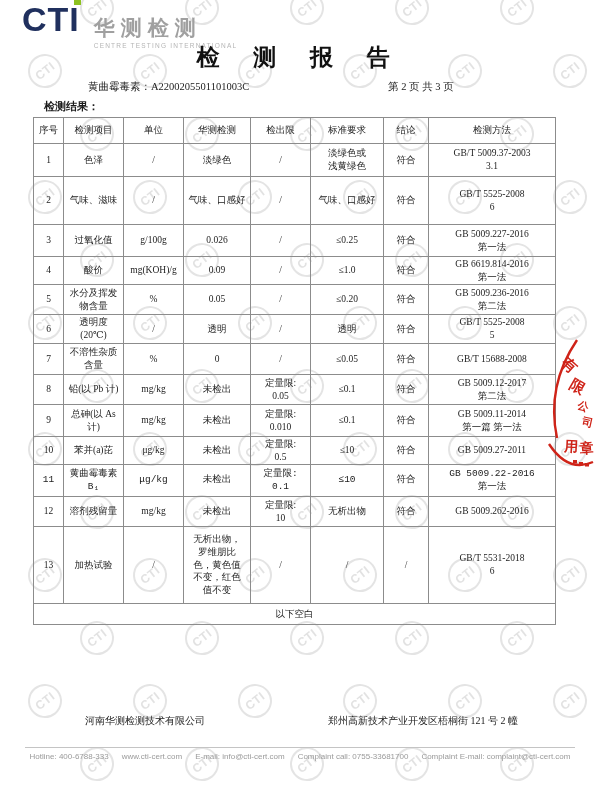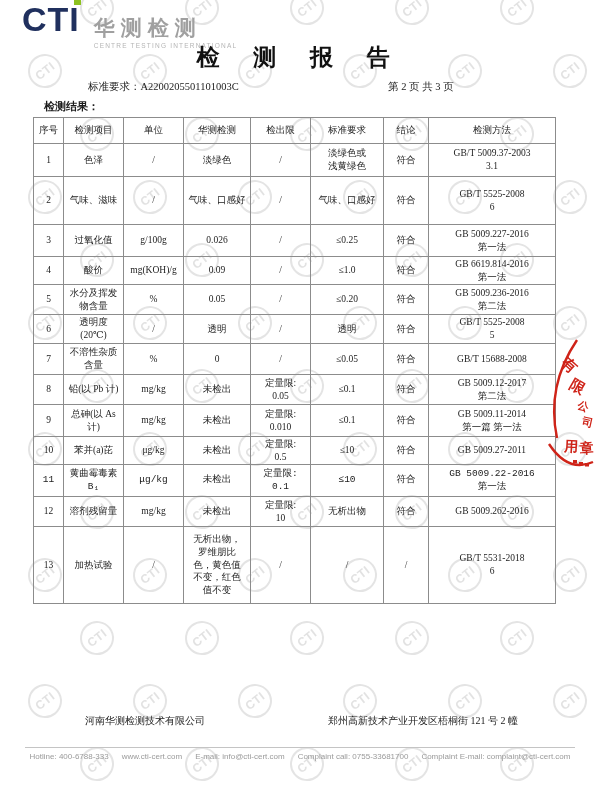--- a/index.html
+++ b/index.html
@@ -145,21 +145,21 @@
           <span class="dot"></span>
         </div>
       <div class="cn-block">
         <div class="cn">华测检测</div>
         <div class="en">CENTRE TESTING INTERNATIONAL</div>
       </div>
     </div>
 
     <div id="title">检 测 报 告</div>
 
-    <div id="report-no"><span>标准要求：</span><span>A2200205501101003C</span></div>
+    <div id="report-no"><span>黄曲霉毒素：</span><span>A2200205501101003C</span></div>
 
     <div id="page-ind">第 2 页 共 3 页</div>
 
     <div id="section-label">检测结果：</div>
 
     <table id="tbl">
       <colgroup id="cols">
           <col style="width: 30px;">
           <col style="width: 60px;">
           <col style="width: 60px;">
@@ -330,20 +330,23 @@
 罗维朋比
 色，黄色值
 不变，红色
 值不变</td>
             <td>/</td>
             <td>/</td>
             <td>/</td>
             <td>GB/T 5531-2018
 6</td>
           </tr>
+          <tr style="height: 21px;">
+            <td colspan="8">以下空白</td>
+          </tr>
         </tbody>
     </table>
 
     <svg id="seal" viewBox="0 0 59 135">
         <path d="M 36 2 Q 5 48 16 100" fill="none" stroke="#cf2318" stroke-width="2.4"></path>
         <path d="M 8 106 Q 27 135 52 124" fill="none" stroke="#cf2318" stroke-width="2.4"></path>
         <text x="25" y="31" fill="#cf2318" font-size="15" font-weight="bold" text-anchor="middle" transform="rotate(42 25 31)">有</text>
         <text x="34" y="53" fill="#cf2318" font-size="15" font-weight="bold" text-anchor="middle" transform="rotate(30 34 53)">限</text>
         <text x="41" y="72" fill="#cf2318" font-size="11" font-weight="bold" text-anchor="middle" transform="rotate(20 41 72)">公</text>
         <text x="46" y="88" fill="#cf2318" font-size="11" font-weight="bold" text-anchor="middle" transform="rotate(12 46 88)">司</text>

